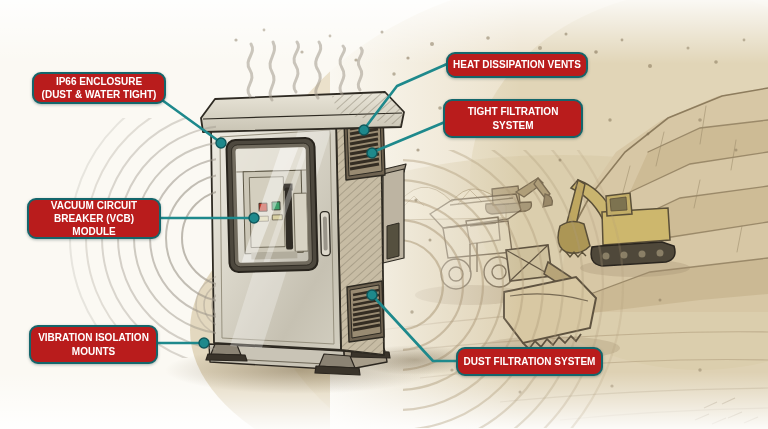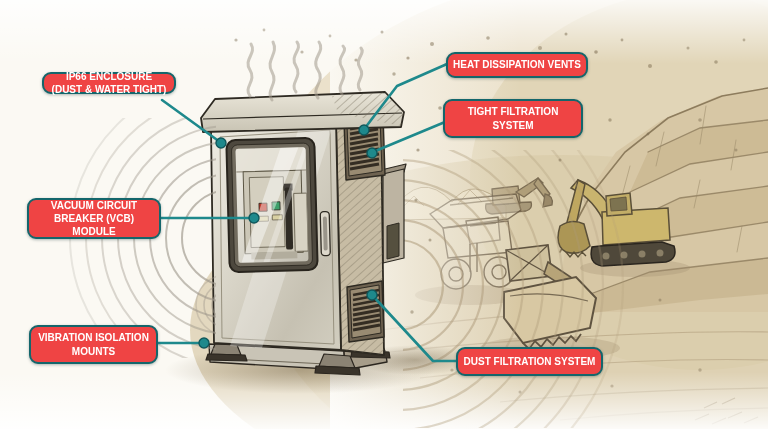--- a/index.html
+++ b/index.html
@@ -3,26 +3,26 @@
 <meta charset="utf-8">
 <style>
   html,body{margin:0;padding:0;background:#e8e8e8;}
   .stage{
     position:relative;width:768px;height:429px;overflow:hidden;
     background:#fbf9f3;font-family:"Liberation Sans",sans-serif;
   }
   .stage svg{position:absolute;left:0;top:0;}
   .callout{
     position:absolute;display:flex;align-items:center;justify-content:center;
-    text-align:center;background:#ef4444;color:#ffffff;font-weight:bold;
+    text-align:center;background:#b91c1c;color:#ffffff;font-weight:bold;
     font-size:10px;line-height:1.32;border:2px solid #14666b;border-radius:9px;
     white-space:pre-line;box-sizing:border-box;padding:2px 3px;
     box-shadow:0 1px 3px rgba(30,60,60,.35);z-index:5;
   }
-  #callout-ip66{left:42px;top:72px;width:134px;height:22px;}
+  #callout-ip66{left:32px;top:72px;width:134px;height:32px;}
   #callout-vcb{left:27px;top:198px;width:134px;height:41px;}
   #callout-vibration{left:29px;top:325px;width:129px;height:39px;}
   #callout-heat{left:446px;top:52px;width:142px;height:26px;}
   #callout-dust-upper{left:443px;top:99px;width:140px;height:39px;}
   #callout-dust-lower{left:456px;top:347px;width:147px;height:29px;}
 </style>
 </head>
 <body>
 
 <div class="stage">

